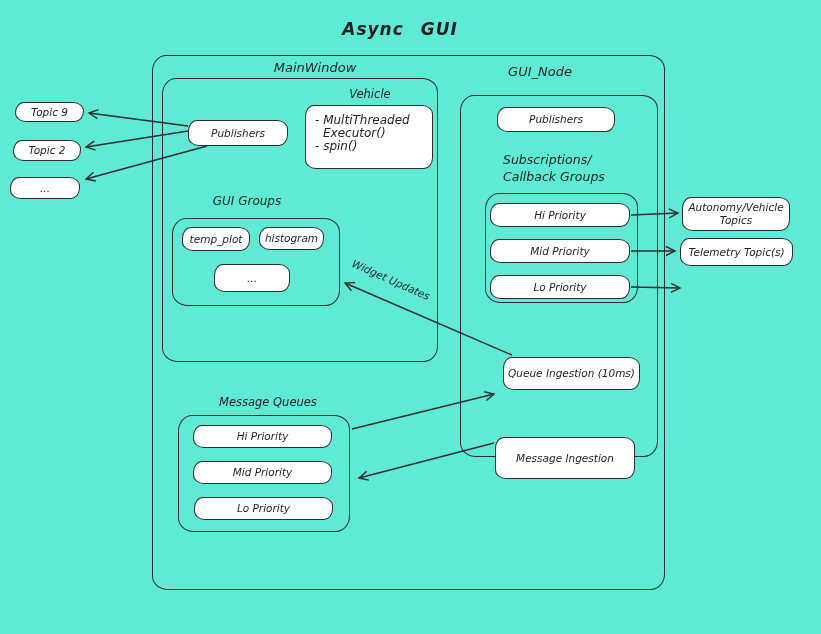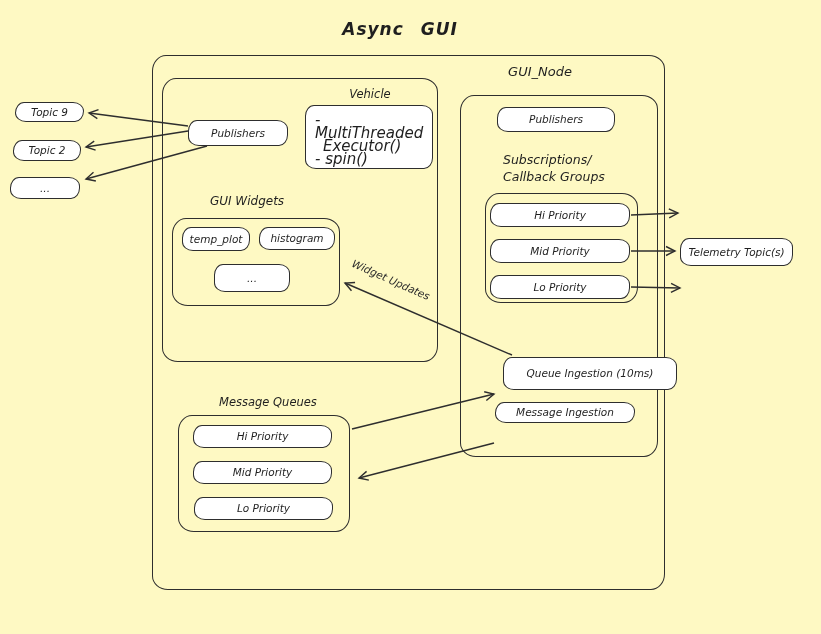--- a/index.html
+++ b/index.html
@@ -1,17 +1,17 @@
 <!DOCTYPE html>
 <html><head>
 <meta charset="utf-8">
 <style>
   html,body{margin:0;padding:0;background:#ffffff;}
   #canvas{
-    position:relative;width:821px;height:634px;background:#fef9c3;overflow:hidden;
+    position:relative;width:821px;height:634px;background:#5eead4;overflow:hidden;
     font-family:"DejaVu Sans",sans-serif;color:#1f1f1f;
   }
   .box{
     position:absolute;border:1.4px solid #2e2e2e;background:#ffffff;
     display:flex;align-items:center;justify-content:center;text-align:center;
     font-size:10.5px;font-style:italic;line-height:1.2;
     border-radius:9px 11px 9px 11px / 11px 9px 11px 9px;
     box-sizing:border-box;z-index:3;
   }
   .container{
@@ -32,60 +32,61 @@
   #qt-inner-box{left:162px;top:78px;width:276px;height:284px;}
   #gui-node-box{left:460px;top:95px;width:198px;height:362px;}
   
   #topic1-box{left:15px;top:102px;width:69px;height:20px;}
   #topic2-box{left:13px;top:140px;width:68px;height:21px;}
   #topicmore-box{left:10px;top:177px;width:70px;height:22px;}
   
   #mw-publishers-box{left:188px;top:120px;width:100px;height:26px;}
   #startup-label{left:340px;top:87px;width:60px;text-align:center;font-size:11.5px;}
   #startup-box{left:305px;top:105px;width:128px;height:64px;align-items:flex-start;justify-content:flex-start;}
-  #startup-box .code{padding:8px 0 0 9px;text-align:left;font-size:15px;line-height:13px;font-style:italic;}
+  #startup-box .code{padding:8px 0 0 9px;text-align:left;font-size:12px;line-height:13px;font-style:italic;}
   #startup-box .indent{padding-left:8px;}
   #guiwidgets-label{left:202px;top:194px;width:90px;text-align:center;font-size:12px;}
   #guiwidgets-box{left:172px;top:218px;width:168px;height:88px;}
   #tempplot-box{left:182px;top:227px;width:68px;height:24px;}
-  #histogram-box{left:259px;top:227px;width:76px;height:23px;}
+  #histogram-box{left:259px;top:227px;width:65px;height:23px;}
   #widgetmore-box{left:214px;top:264px;width:76px;height:28px;}
   #messagequeues-label{left:219px;top:395px;width:92px;text-align:center;font-size:11.5px;}
   #messagequeues-box{left:178px;top:415px;width:172px;height:117px;}
   #mq-hi-box{left:193px;top:425px;width:139px;height:23px;}
   #mq-mid-box{left:193px;top:461px;width:139px;height:23px;}
   #mq-lo-box{left:194px;top:497px;width:139px;height:23px;}
   
   #node-publishers-box{left:497px;top:107px;width:118px;height:25px;}
   #subscriptions-label{left:503px;top:151px;font-size:12.5px;line-height:17px;white-space:nowrap;}
   #callbackgroups-box{left:485px;top:193px;width:153px;height:110px;}
   #cg-hi-box{left:490px;top:203px;width:140px;height:24px;}
   #cg-mid-box{left:490px;top:239px;width:140px;height:24px;}
   #cg-lo-box{left:490px;top:275px;width:140px;height:24px;}
-  #queueingestion-box{left:503px;top:357px;width:174px;height:33px;}
-  #messageingestion-box{left:495px;top:402px;width:140px;height:21px;text-align:right;}
+  #queueingestion-box{left:503px;top:357px;width:137px;height:33px;}
+  #messageingestion-box{left:495px;top:437px;width:140px;height:42px;text-align:right;}
   
   #autonomy-box{left:682px;top:197px;width:108px;height:34px;padding:2px;}
   #telemetry-box{left:680px;top:238px;width:113px;height:28px;}
   #leftover-box{left:685px;top:272px;width:108px;height:29px;}
   
   #widget-updates-label{
     position:absolute;left:355px;top:257px;font-size:10.5px;font-style:italic;
     transform:rotate(24deg);transform-origin:0 0;white-space:nowrap;z-index:4;color:#2a2a2a;
   }
   #arrows{position:absolute;left:0;top:0;z-index:2;pointer-events:none;}
 </style>
 </head>
 <body>
 
 <div id="canvas">
 
   <div id="title" class="lbl">Async GUI</div>
 
   <div id="outer-box" class="container"></div>
+  <div id="mainwindow-label" class="lbl">MainWindow</div>
   <div id="guinode-label" class="lbl">GUI_Node</div>
 
   <div id="qt-inner-box" class="container"></div>
 
   <div id="topic1-box" class="box">
     <span>Topic 9</span>
   </div>
   <div id="topic2-box" class="box">
     <span>Topic 2</span>
   </div>
@@ -99,21 +100,21 @@
 
   <div id="startup-label" class="lbl">Vehicle</div>
   <div id="startup-box" class="box">
     <div class="code">
       <div>- MultiThreaded</div>
       <div class="indent">Executor()</div>
       <div>- spin()</div>
     </div>
   </div>
 
-  <div id="guiwidgets-label" class="lbl">GUI Widgets</div>
+  <div id="guiwidgets-label" class="lbl">GUI Groups</div>
   <div id="guiwidgets-box" class="container"></div>
   <div id="tempplot-box" class="box">
     <span>temp_plot</span>
   </div>
   <div id="histogram-box" class="box">
     <span>histogram</span>
   </div>
   <div id="widgetmore-box" class="box">
     <span>...</span>
   </div>
@@ -148,20 +149,23 @@
   <div id="cg-lo-box" class="box">
     <span>Lo Priority</span>
   </div>
   <div id="queueingestion-box" class="box">
     <span>Queue Ingestion (10ms)</span>
   </div>
   <div id="messageingestion-box" class="box">
     <span>Message Ingestion</span>
   </div>
 
+  <div id="autonomy-box" class="box">
+    <span>Autonomy/Vehicle Topics</span>
+  </div>
   <div id="telemetry-box" class="box">
     <span>Telemetry Topic(s)</span>
   </div>
 
   <div id="widget-updates-label">Widget Updates</div>
 
   <svg id="arrows" width="821" height="634" viewBox="0 0 821 634">
     <defs>
       <marker id="ah" viewBox="-11 -6 13 12" refX="0" refY="0" markerWidth="13" markerHeight="12" orient="auto" markerUnits="userSpaceOnUse">
         <path d="M-9,-4.5 L0,0 L-9,4.5" fill="none" stroke="#2e2e2e" stroke-width="1.4"></path>

